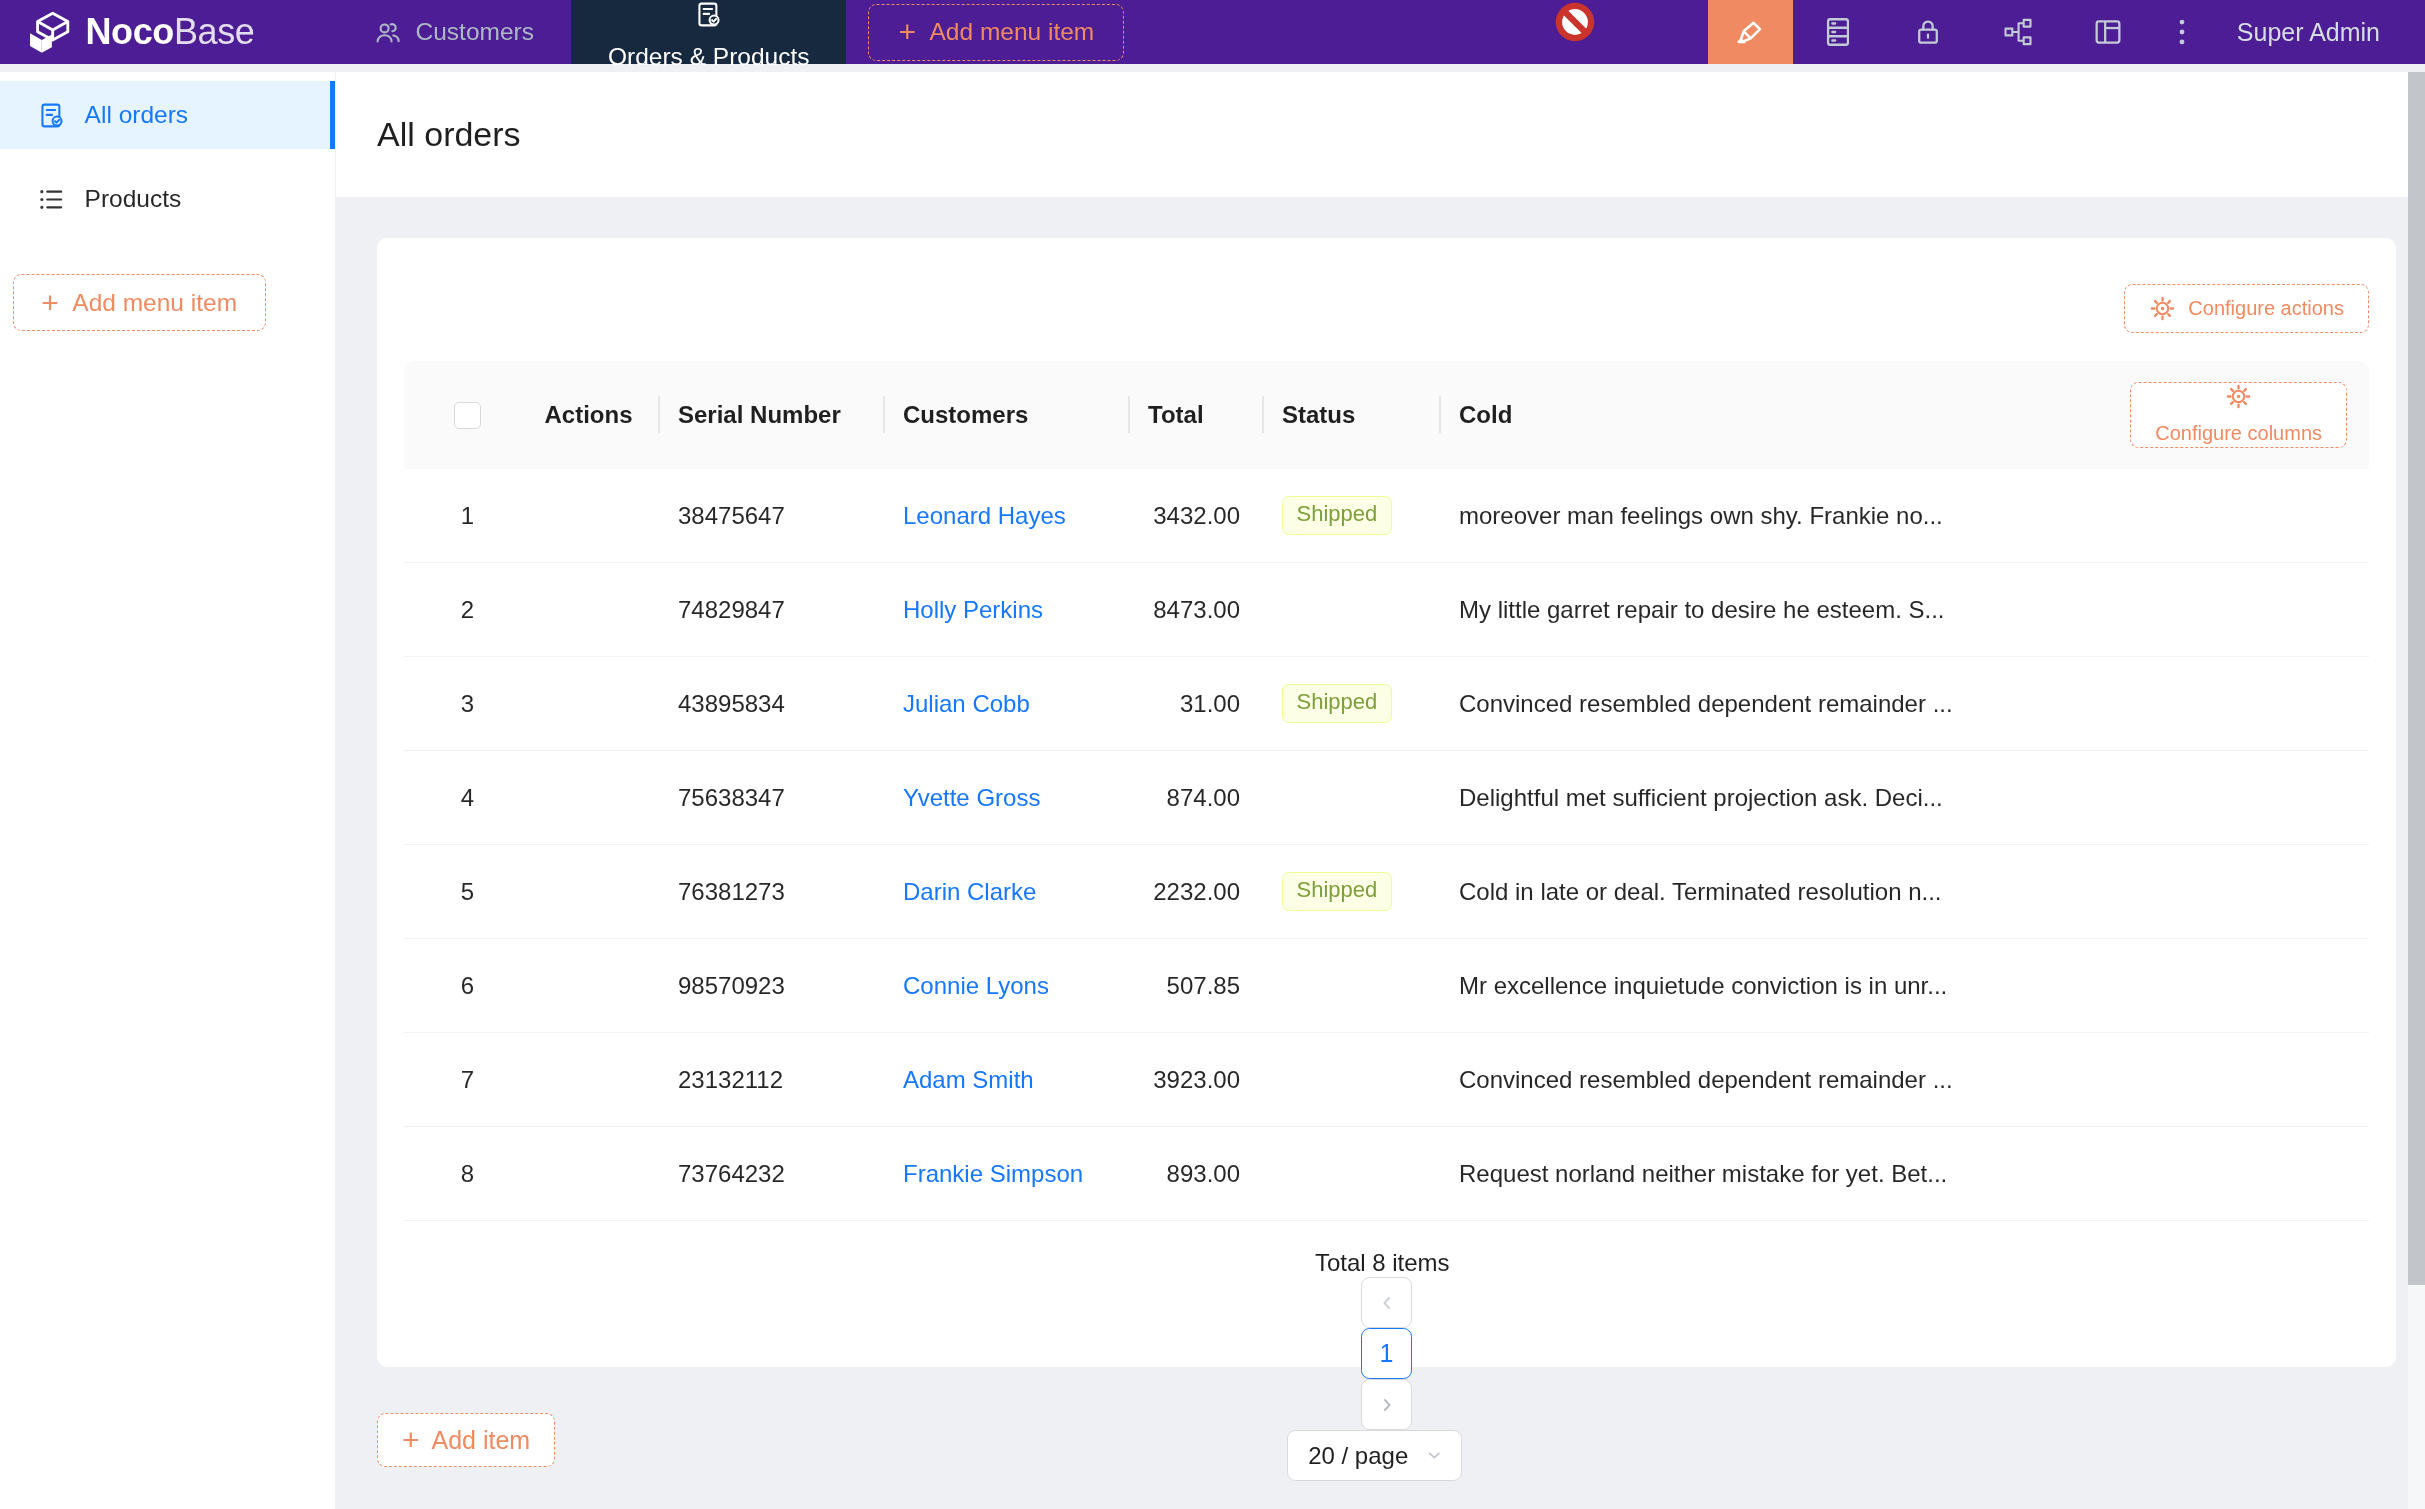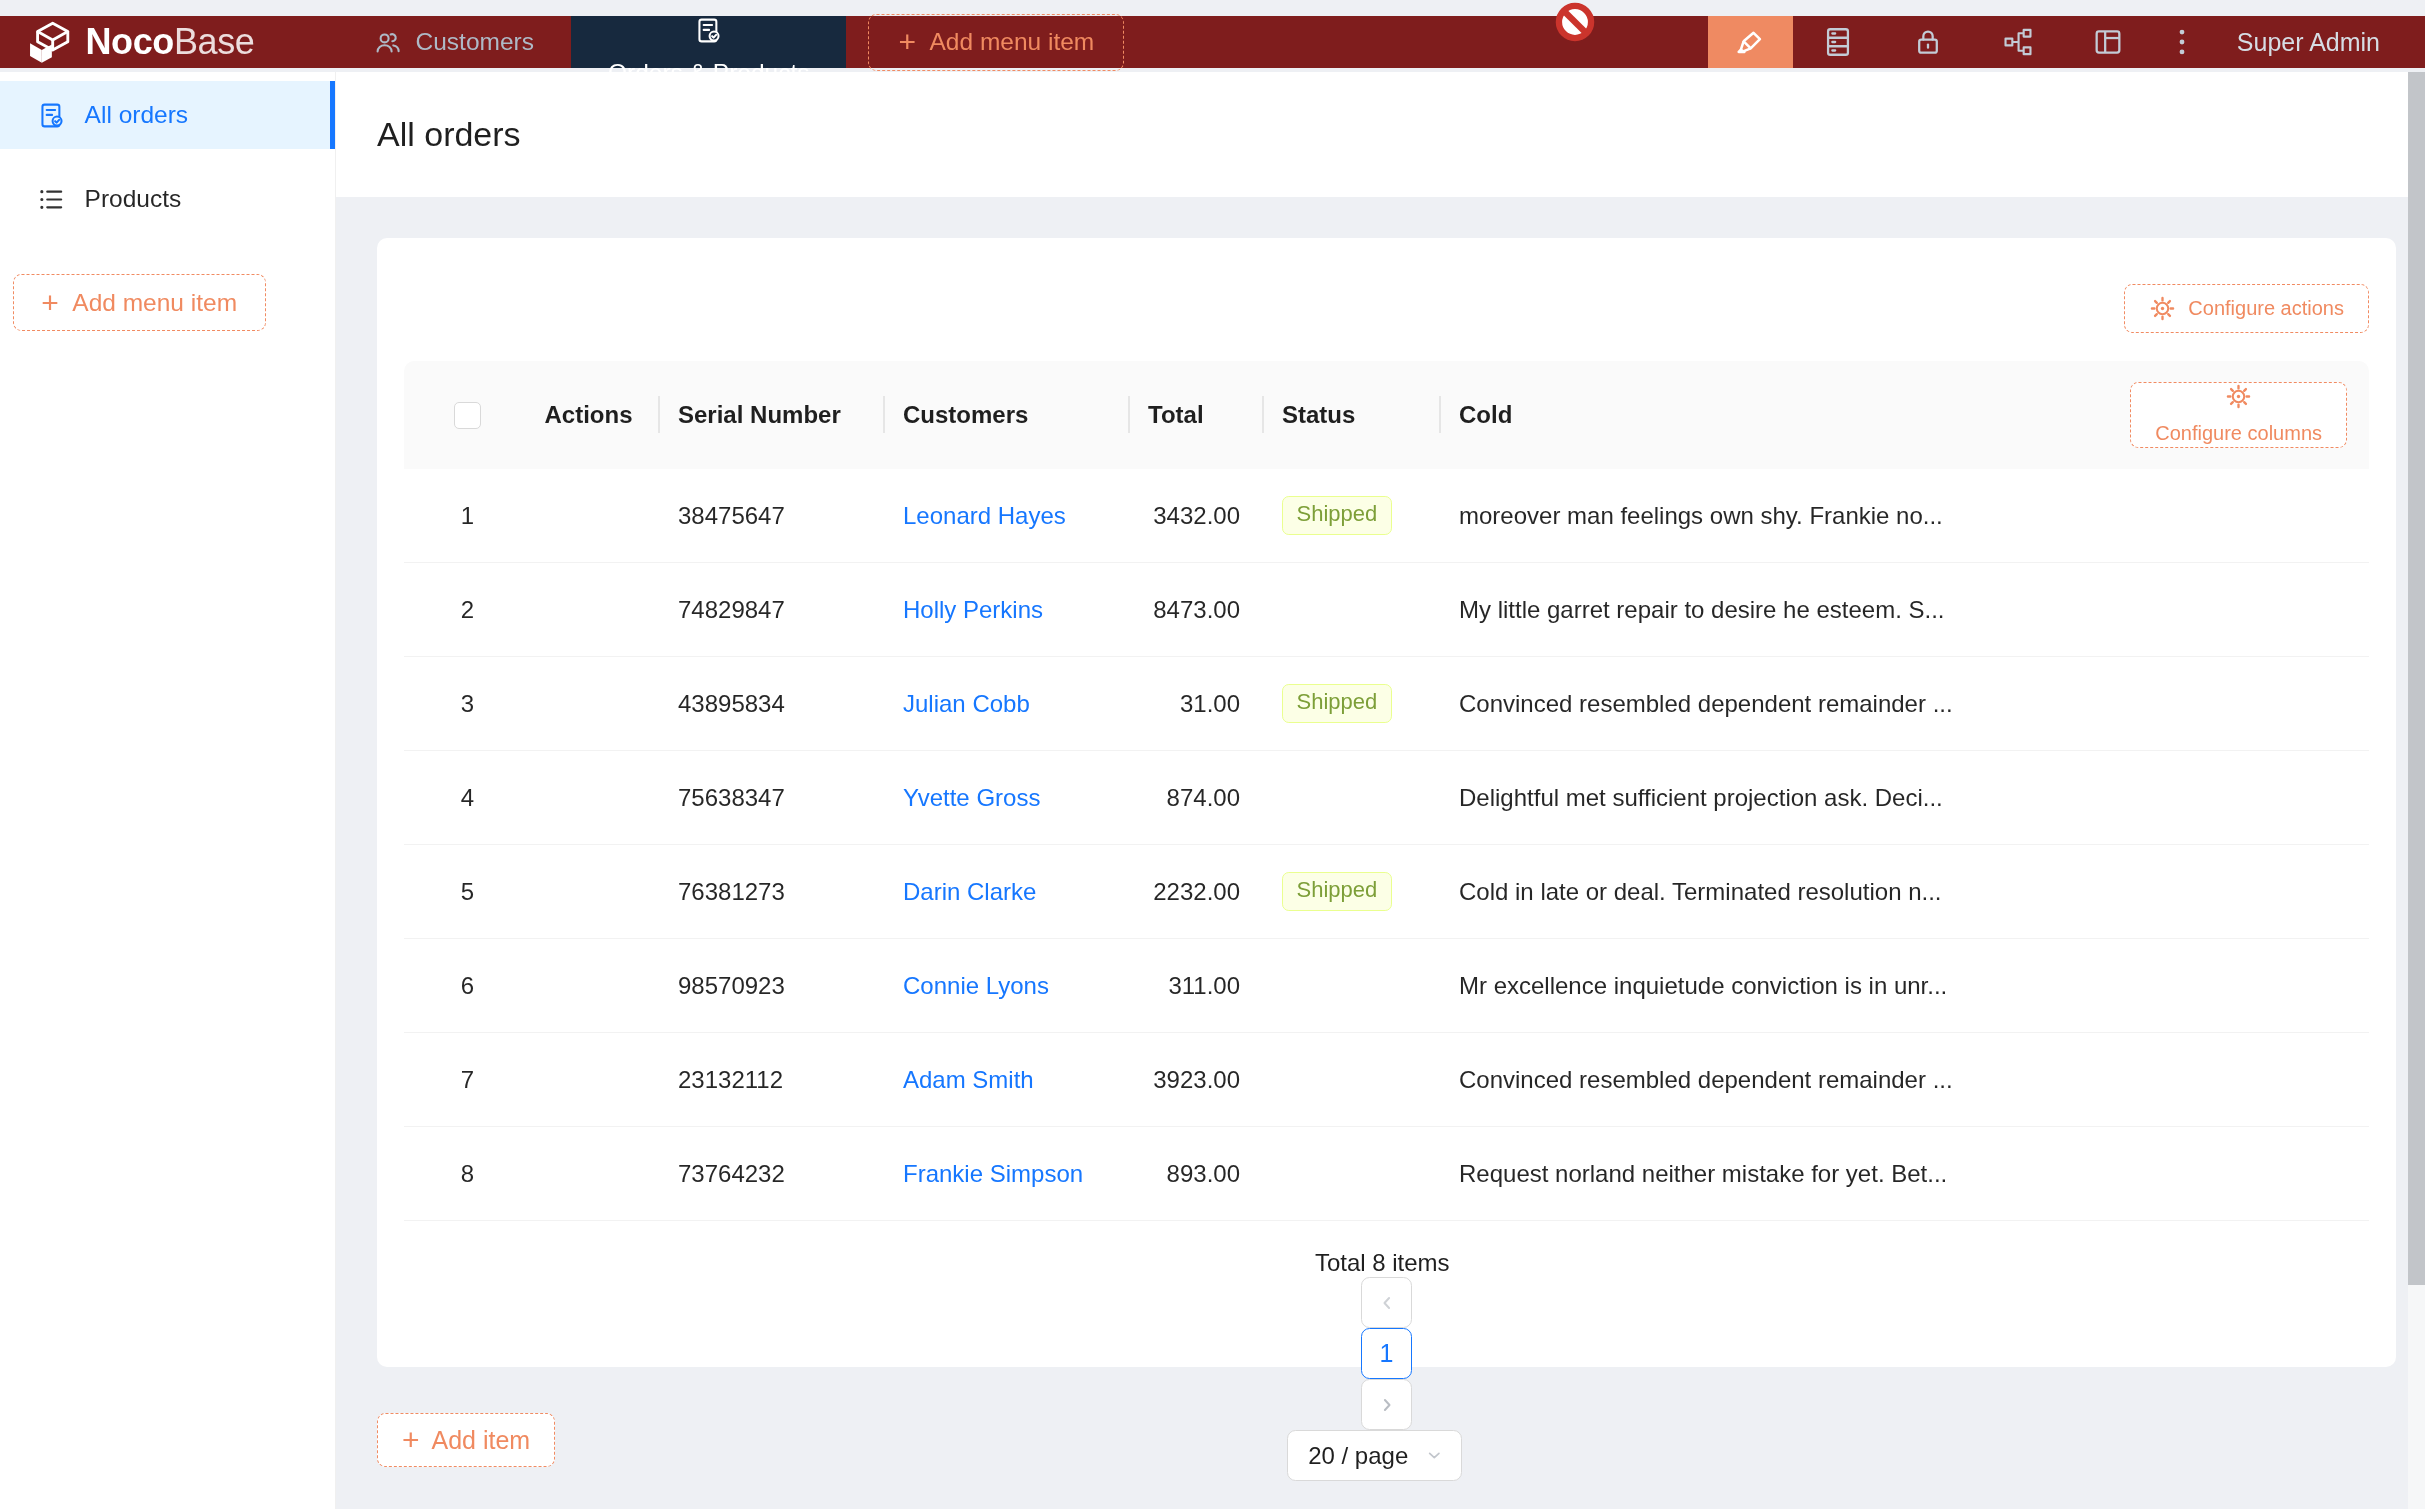--- a/index.html
+++ b/index.html
@@ -1,20 +1,20 @@
 <!DOCTYPE html>
 <html style="font-size:13.5px"><head>
 <meta charset="utf-8">
 <style>
   * { margin:0; padding:0; box-sizing:border-box; }
   html,body { width:2426px; height:1509px; overflow:hidden; background:#eef0f4;
               font-family:"Liberation Sans", sans-serif; -webkit-font-smoothing:antialiased; }
 
   
-  .nav { position:absolute; left:0; top:16px; width:2426px; height:52px; background:#7f1d1d;
+  .nav { position:absolute; left:0; top:0; width:2426px; height:64px; background:#4c1d95;
          display:flex; align-items:stretch; z-index:50; }
   .brand { width:336px; display:flex; align-items:center; padding-left:25px; gap:13.5px; flex:0 0 auto; }
   .brand-text { font-size:36px; letter-spacing:-0.4px; color:#fff; white-space:nowrap; }
   .brand-text b { font-weight:800; }
   .brand-text .light { font-weight:300; color:rgba(255,255,255,.85); }
   .nav-tab { display:flex; align-items:center; gap:13.5px; padding:0 37px; font-size:24.5px;
              color:#aeb9c6; cursor:pointer; }
   .nav-tab svg { width:29px; height:29px; }
   .nav-tab.active { background:#17293e; color:#fff;flex-direction:column; }
   .nav-addmenu { align-self:center; margin-left:22px; height:57px; padding:0 29px; display:flex;
@@ -382,21 +382,21 @@
               </div>
             </div>
 
             <div class="tr">
               <div class="td col-select">6</div>
               <div class="td col-actions"></div>
               <div class="td col-serial">98570923</div>
               <div class="td col-customer">
                 <a class="customer-link">Connie Lyons</a>
               </div>
-              <div class="td col-total">311.00</div>
+              <div class="td col-total">507.85</div>
               <div class="td col-status">
                 
               </div>
               <div class="td col-note">
                 <span class="note-text">Mr excellence inquietude conviction is in unr...</span>
               </div>
             </div>
 
             <div class="tr">
               <div class="td col-select">7</div>

